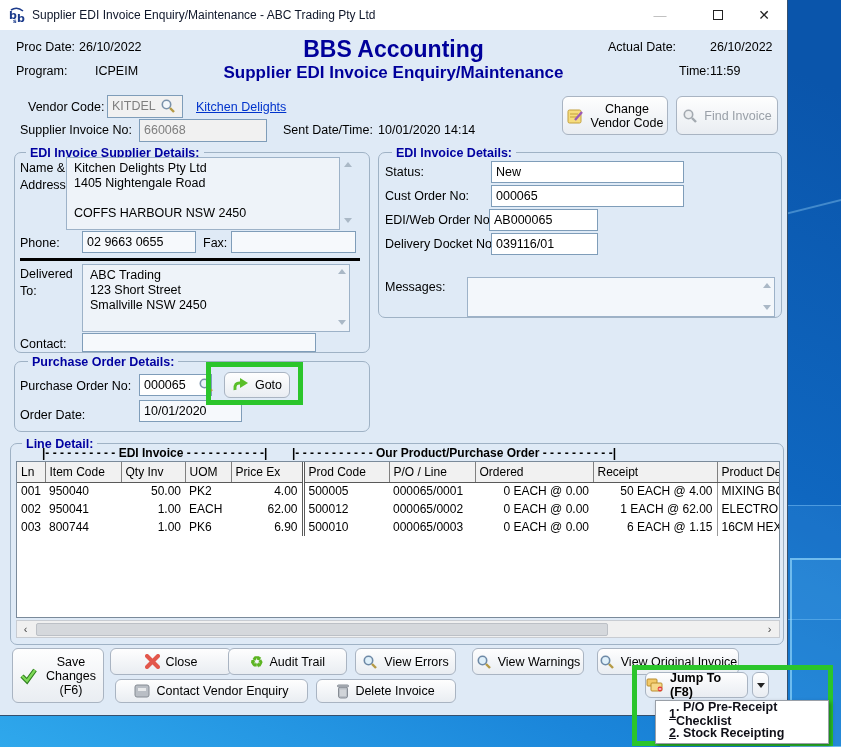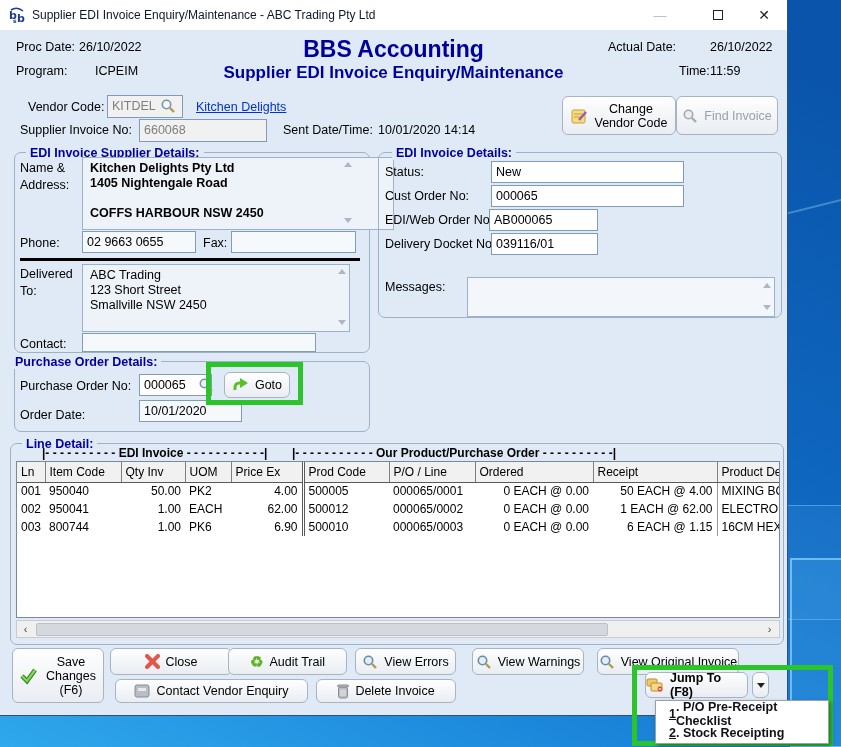--- a/index.html
+++ b/index.html
@@ -127,21 +127,21 @@
           <line x1="10" y1="10" x2="14" y2="14" stroke="#b59a45" stroke-width="2.4"></line>
         </svg>
     </span>
     <span class="link" style="left:196px; top:100px;">Kitchen Delights</span>
 
     <span class="lbl" style="left:20px; top:123px;">Supplier Invoice No:</span>
     <div class="field dis" style="left:139px; top:119px; width:128px; height:23px;">660068</div>
     <span class="lbl" style="left:283px; top:123px;text-align:right;">Sent Date/Time:</span>
     <span class="val" style="left:378px; top:123px;">10/01/2020 14:14</span>
 
-    <div class="btn" style="left:562px; top:96px; width:114px; height:39px;">
+    <div class="btn" style="left:562px; top:96px; width:106px; height:39px;">
       <span class="icon">
         <svg width="18" height="18" viewBox="0 0 18 18">
             <rect x="1" y="3" width="13" height="13" rx="1.5" fill="#f6dc7d" stroke="#c3a03e"></rect>
             <line x1="3" y1="7" x2="11" y2="7" stroke="#c3a03e"></line>
             <line x1="3" y1="10" x2="11" y2="10" stroke="#c3a03e"></line>
             <line x1="15" y1="5" x2="8" y2="13" stroke="#9b59b6" stroke-width="2.4"></line>
           </svg>
       </span>
       <span class="two-line"><span>Change</span><br><span>Vendor Code</span></span>
     </div>
@@ -152,21 +152,21 @@
             <line x1="10" y1="10" x2="14" y2="14" stroke="#a3a9b0" stroke-width="2.4"></line>
           </svg>
       </span>
       <span>Find Invoice</span>
     </div>
 
     <div class="grp" style="left:14px; top:152px; width:356px; height:201px;"></div>
     <span class="grp-label" style="left:26px; top:146px;">EDI Invoice Supplier Details:</span>
     <span class="lbl" style="left:20px; top:161px;">Name &amp;</span>
     <span class="lbl" style="left:20px; top:178px;">Address:</span>
-    <div class="tarea" style="left:82px; top:157px; width:312px; height:73px;font-weight:bold;">Kitchen Delights Pty Ltd
+    <div class="tarea" style="left:66px; top:157px; width:274px; height:73px;">Kitchen Delights Pty Ltd
 1405 Nightengale Road
 
 COFFS HARBOUR NSW 2450</div>
     <span class="chev up" style="left:344px; top:162px;"></span>
     <span class="chev down" style="left:344px; top:218px;"></span>
 
     <span class="lbl" style="left:20px; top:236px;">Phone:</span>
     <div class="field" style="left:82px; top:231px; width:114px; height:22px; background:#f6f9fc;">02 9663 0655</div>
     <span class="lbl" style="left:203px; top:236px;">Fax:</span>
     <div class="field" style="left:231px; top:231px; width:125px; height:22px; background:#f6f9fc;"></div>
@@ -193,21 +193,21 @@
     <span class="lbl" style="left:385px; top:213px;">EDI/Web Order No:</span>
     <div class="field" style="left:489px; top:209px; width:109px; height:22px;">AB000065</div>
     <span class="lbl" style="left:385px; top:237px;">Delivery Docket No:</span>
     <div class="field" style="left:491px; top:233px; width:107px; height:22px;">039116/01</div>
     <span class="lbl" style="left:385px; top:280px;">Messages:</span>
     <div class="tarea" style="left:467px; top:277px; width:308px; height:40px; background:#f3f7fb;"></div>
     <span class="chev up" style="left:763px; top:283px;"></span>
     <span class="chev down" style="left:763px; top:305px;"></span>
 
     <div class="grp" style="left:14px; top:361px; width:356px; height:71px;"></div>
-    <span class="grp-label" style="left:11px; top:355px;">Purchase Order Details:</span>
+    <span class="grp-label" style="left:28px; top:355px;">Purchase Order Details:</span>
     <span class="lbl" style="left:20px; top:379px;">Purchase Order No:</span>
     <div class="field" style="left:139px; top:374px; width:73px; height:22px;">000065</div>
     <span class="icon" style="position:absolute; left:198px; top:377px;">
       <svg width="16" height="16" viewBox="0 0 16 16">
           <circle cx="6.5" cy="6.5" r="4.2" fill="#eaf2fa" stroke="#7a92ab" stroke-width="1.6"></circle>
           <line x1="10" y1="10" x2="14" y2="14" stroke="#b59a45" stroke-width="2.4"></line>
         </svg>
     </span>
     <div class="btn" style="left:224px; top:372px; width:66px; height:26px;">
       <span class="icon">

